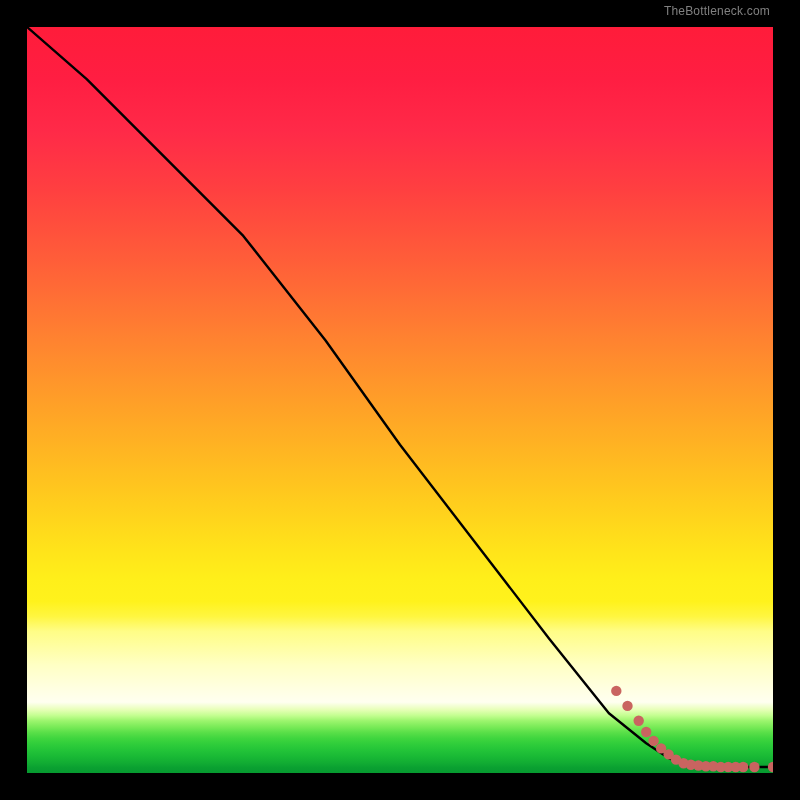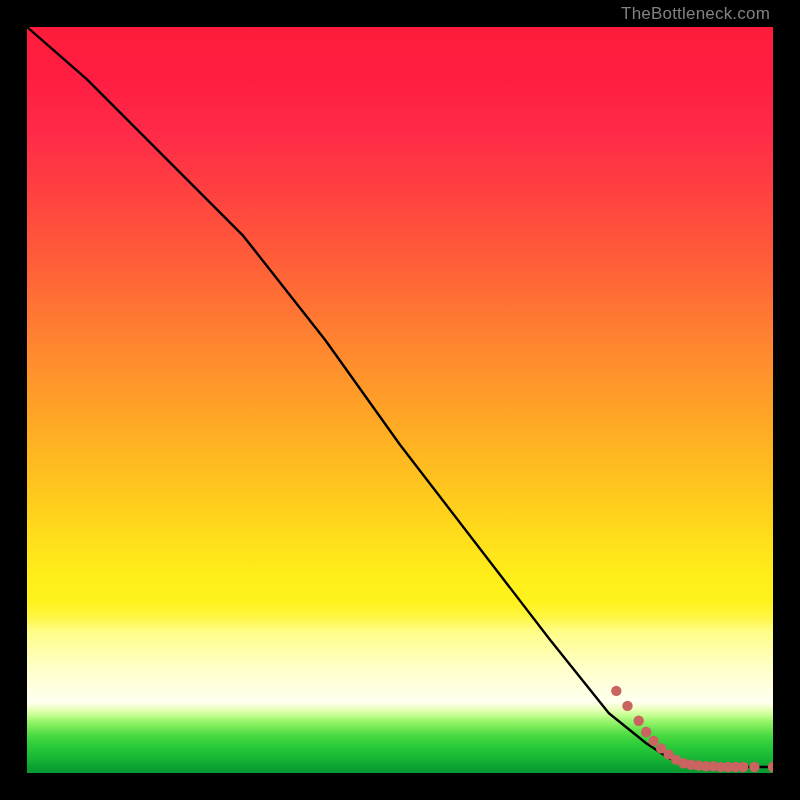--- a/index.html
+++ b/index.html
@@ -56,21 +56,21 @@
       #12ad33 98.6%,
       #0aa031 99.3%,
       #069a30 100%
     );
   }
   .watermark {
     position: absolute;
     top: 4px;
     right: 30px;
     color: #808080;
-    font-size: 17px;
+    font-size: 12px;
     font-weight: 500;
     letter-spacing: 0.2px;
     user-select: none;
   }
   svg.curve {
     position: absolute;
     left: 27px;
     top: 27px;
     width: 746px;
     height: 746px;

